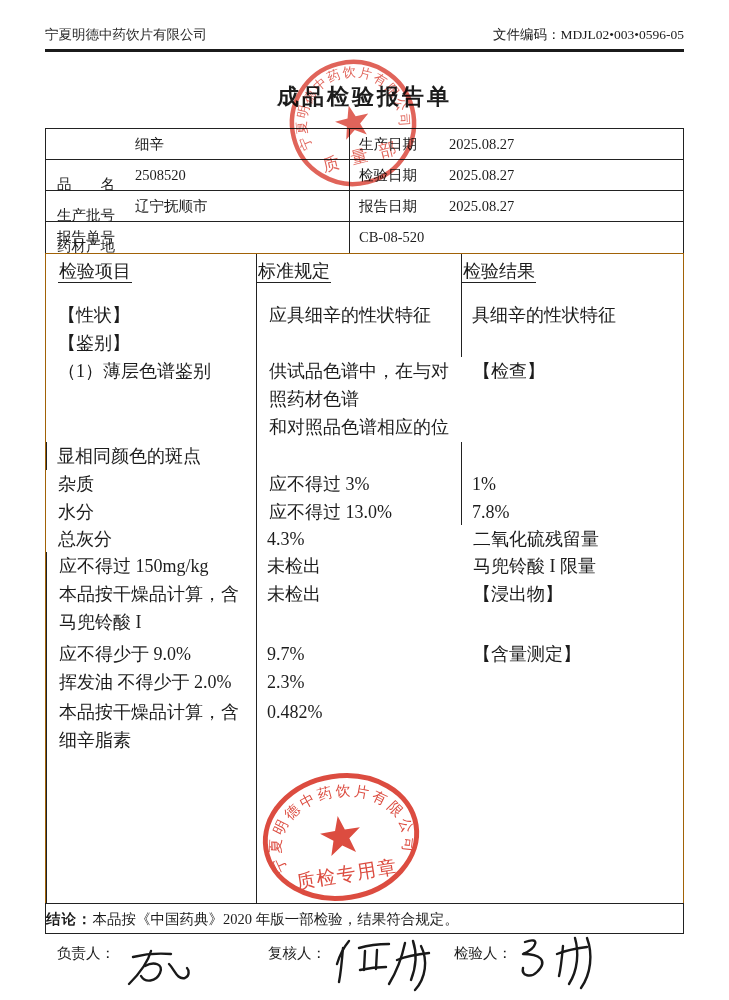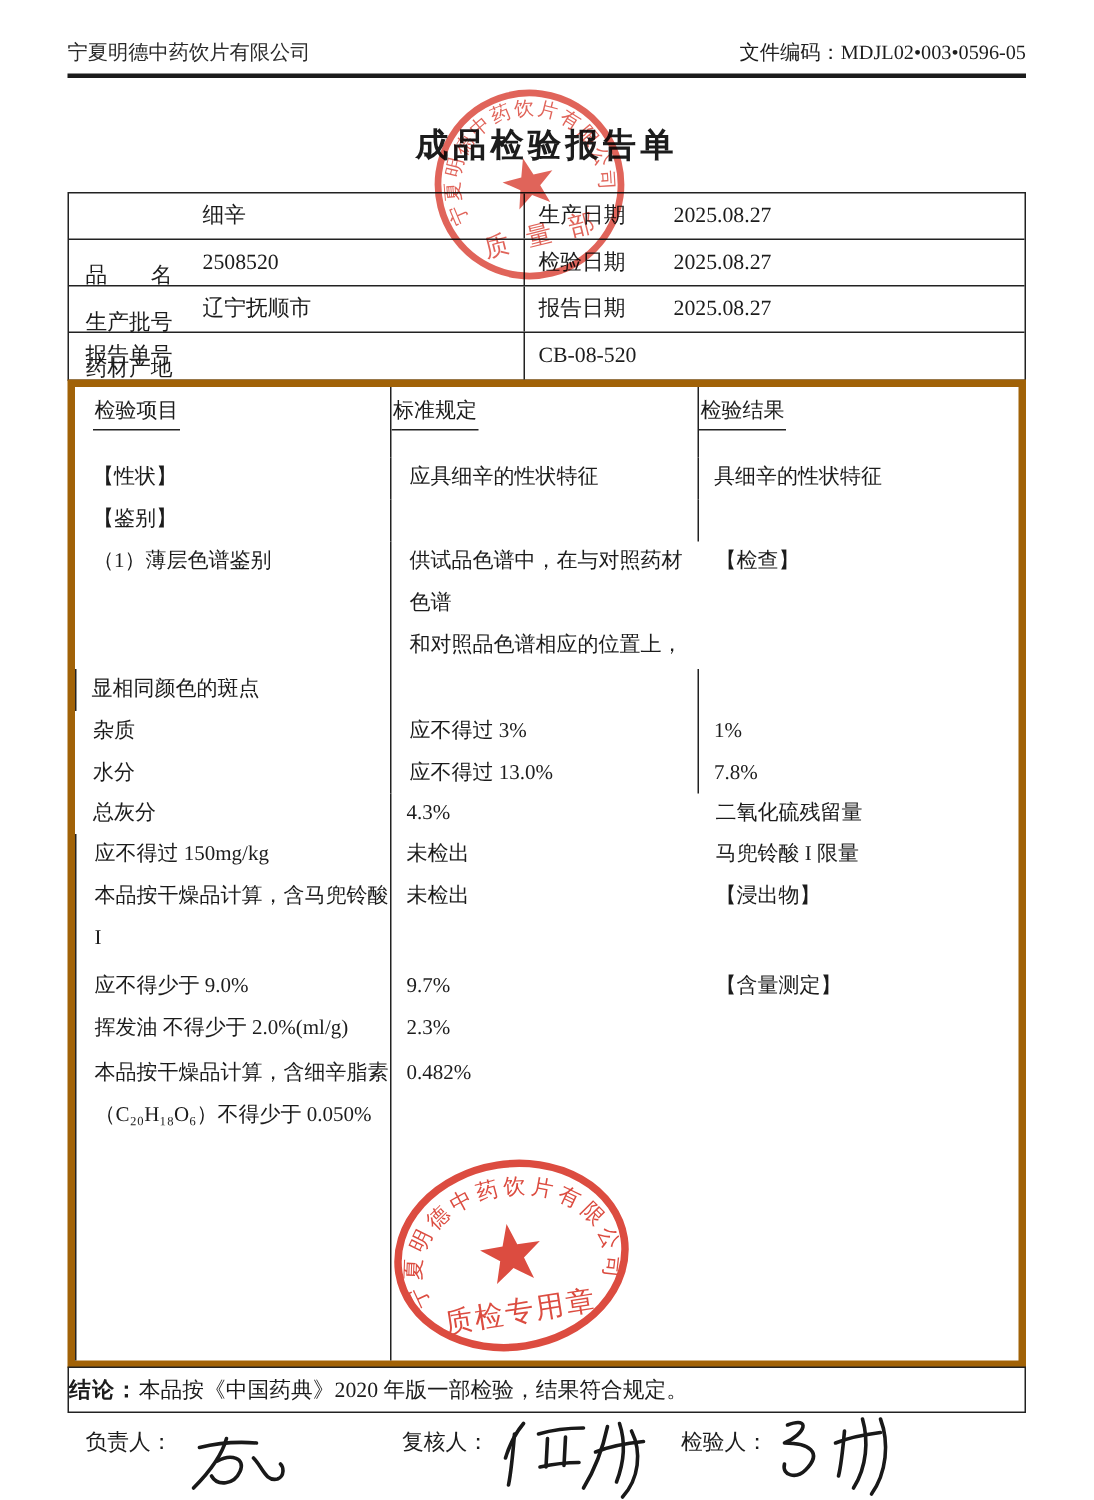--- a/index.html
+++ b/index.html
@@ -29,21 +29,21 @@
   .c-r  { flex:1; display:flex; }
   .c-l2 { width:99px; padding-left:9px; }
   .c-v2 { flex:1; }
   .c-lwide { width:304px; padding-left:11px; border-right:1px solid #222; }
   .c-vwide { flex:1; padding-left:9px; }
 
   
   .mtable { display:grid; width:639px; margin-top:-1px;
     grid-template-columns:210px 205px 224px;
     grid-template-rows:47px 28px 28px 85px 28px 28px 27px 27px 28px 60px 28px 30px 60px 145px;
-    border:5px solid #a16207; font-size:14px; }
+    border:1px solid #a16207; font-size:18px; }
   .mcell { padding-left:12px; line-height:28px; overflow:hidden; }
   .bl { border-left:1px solid #222; }
   .std { white-space:pre-line; }
   .res { padding-left:10px; }
   .mhead { padding-top:7px; line-height:20px; }
   .mhead.ctr { text-align:left; padding-left:0; }
   .colhead { display:inline-block; border-bottom:1px solid #222; padding:0 1px 1px 1px; }
 
   
   .conclusion { border:1px solid #222; margin-top:-1px; height:31px; line-height:30px;

